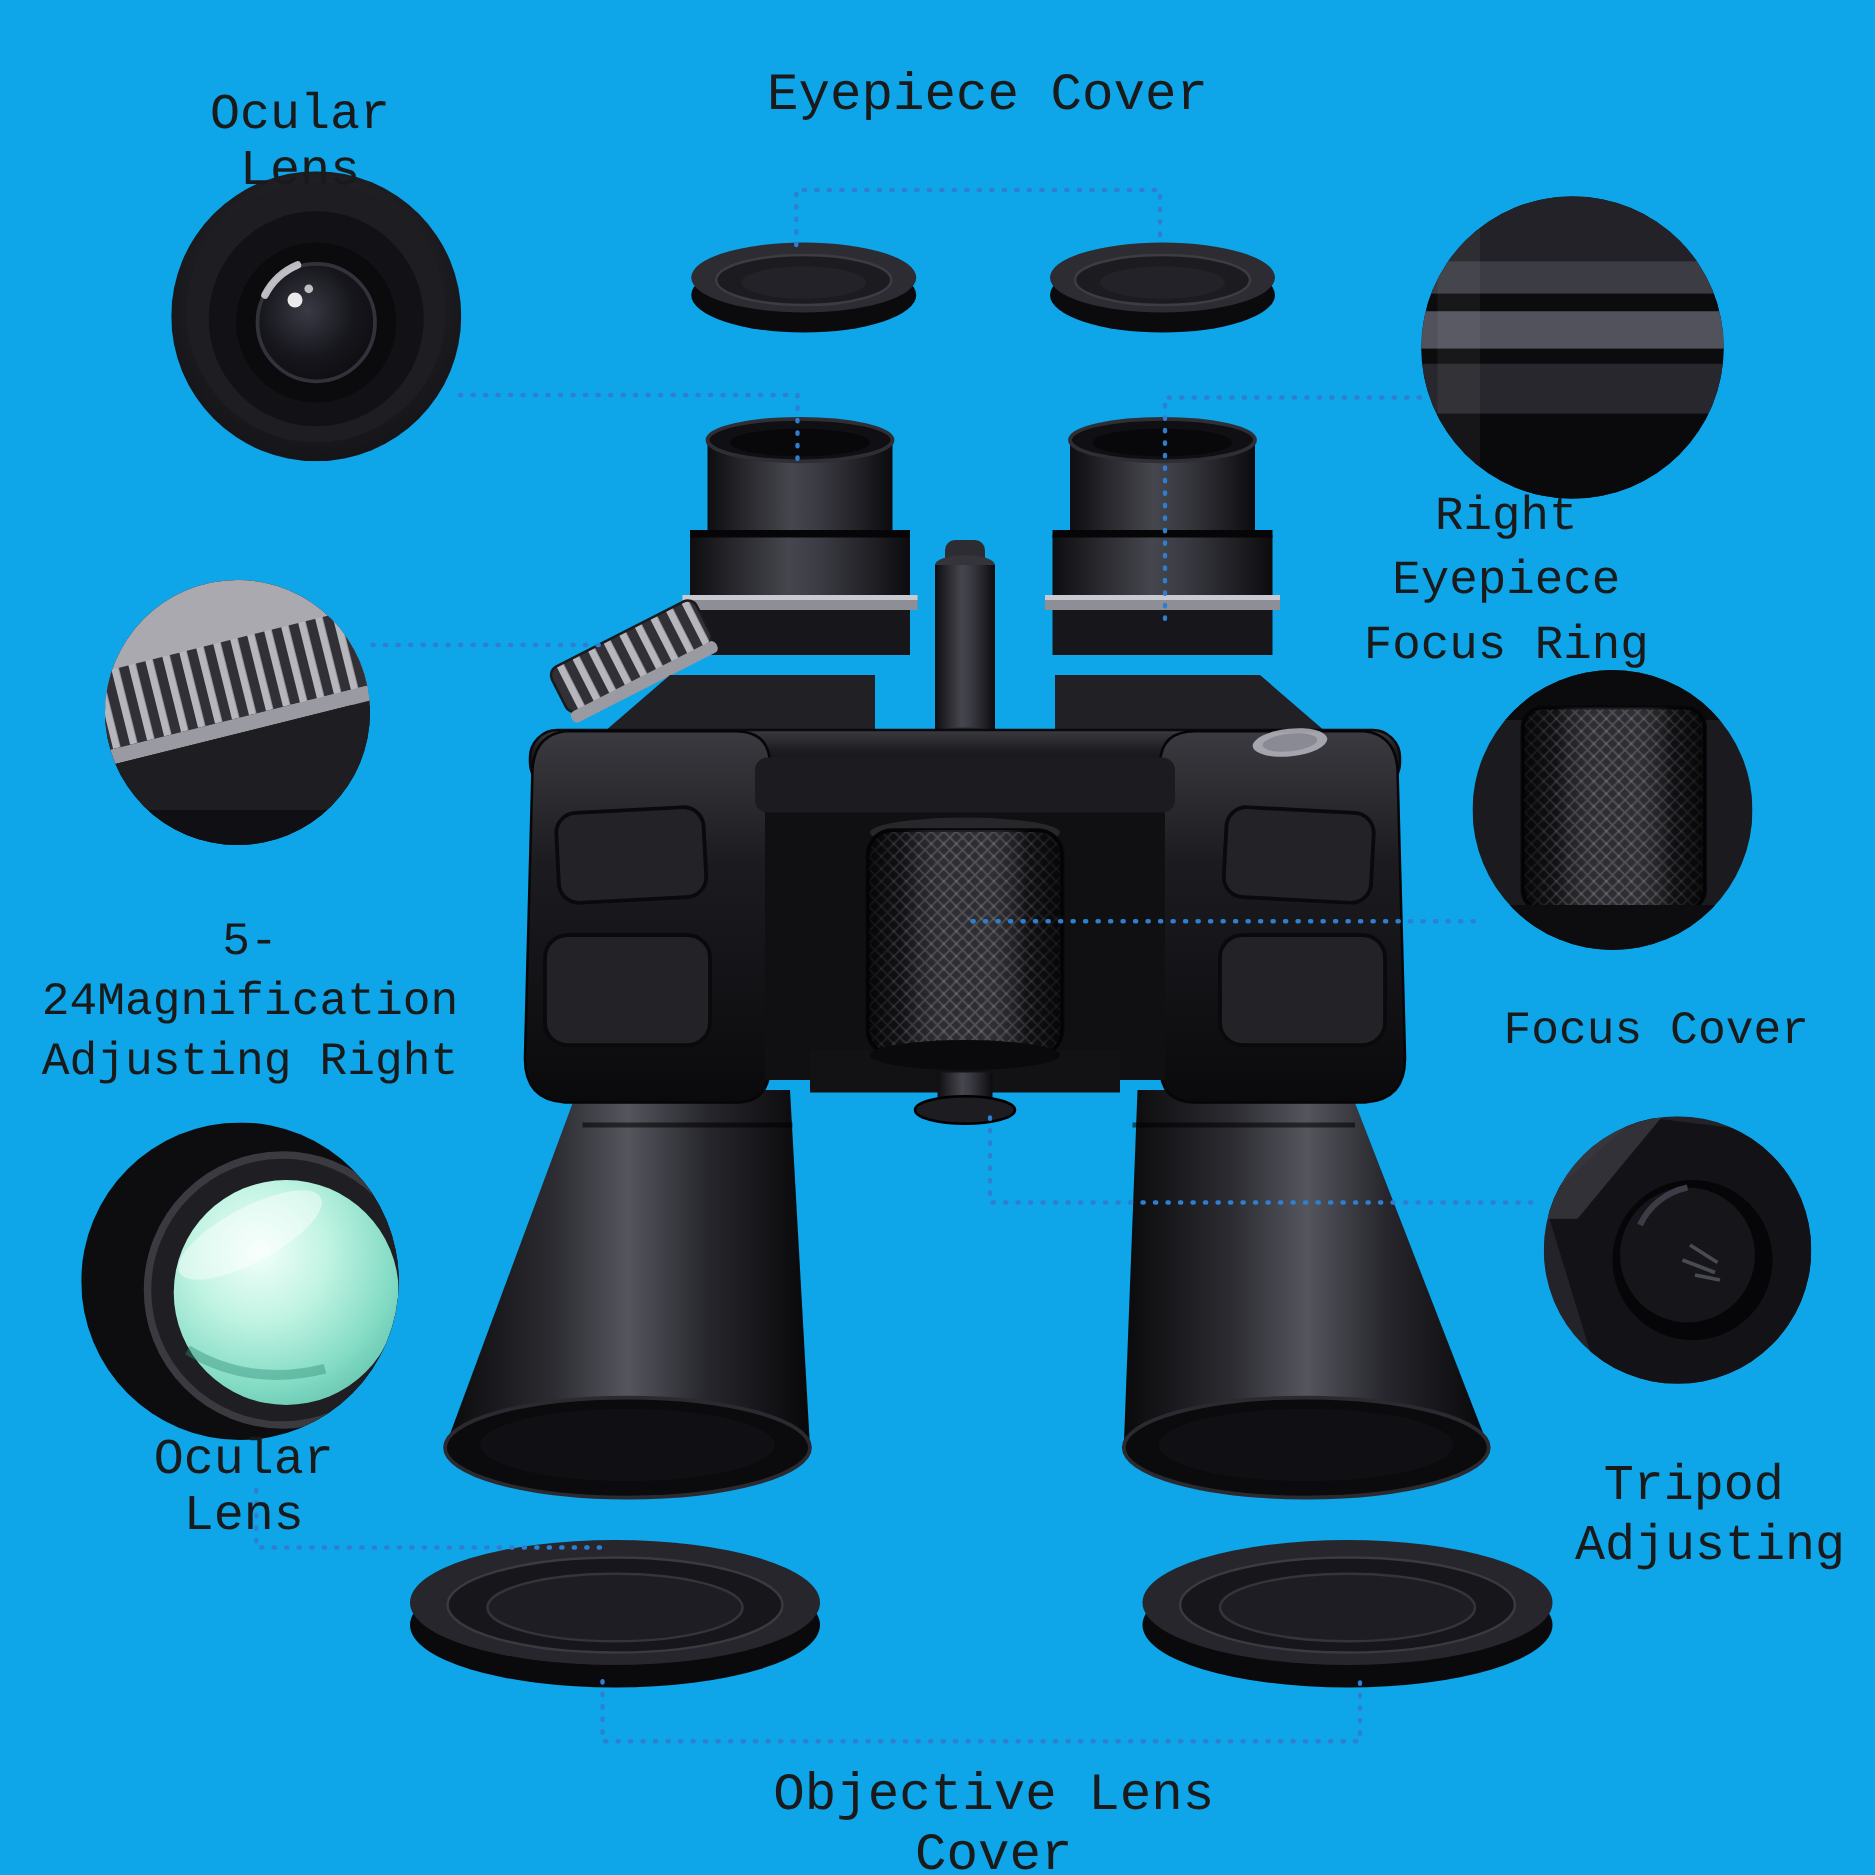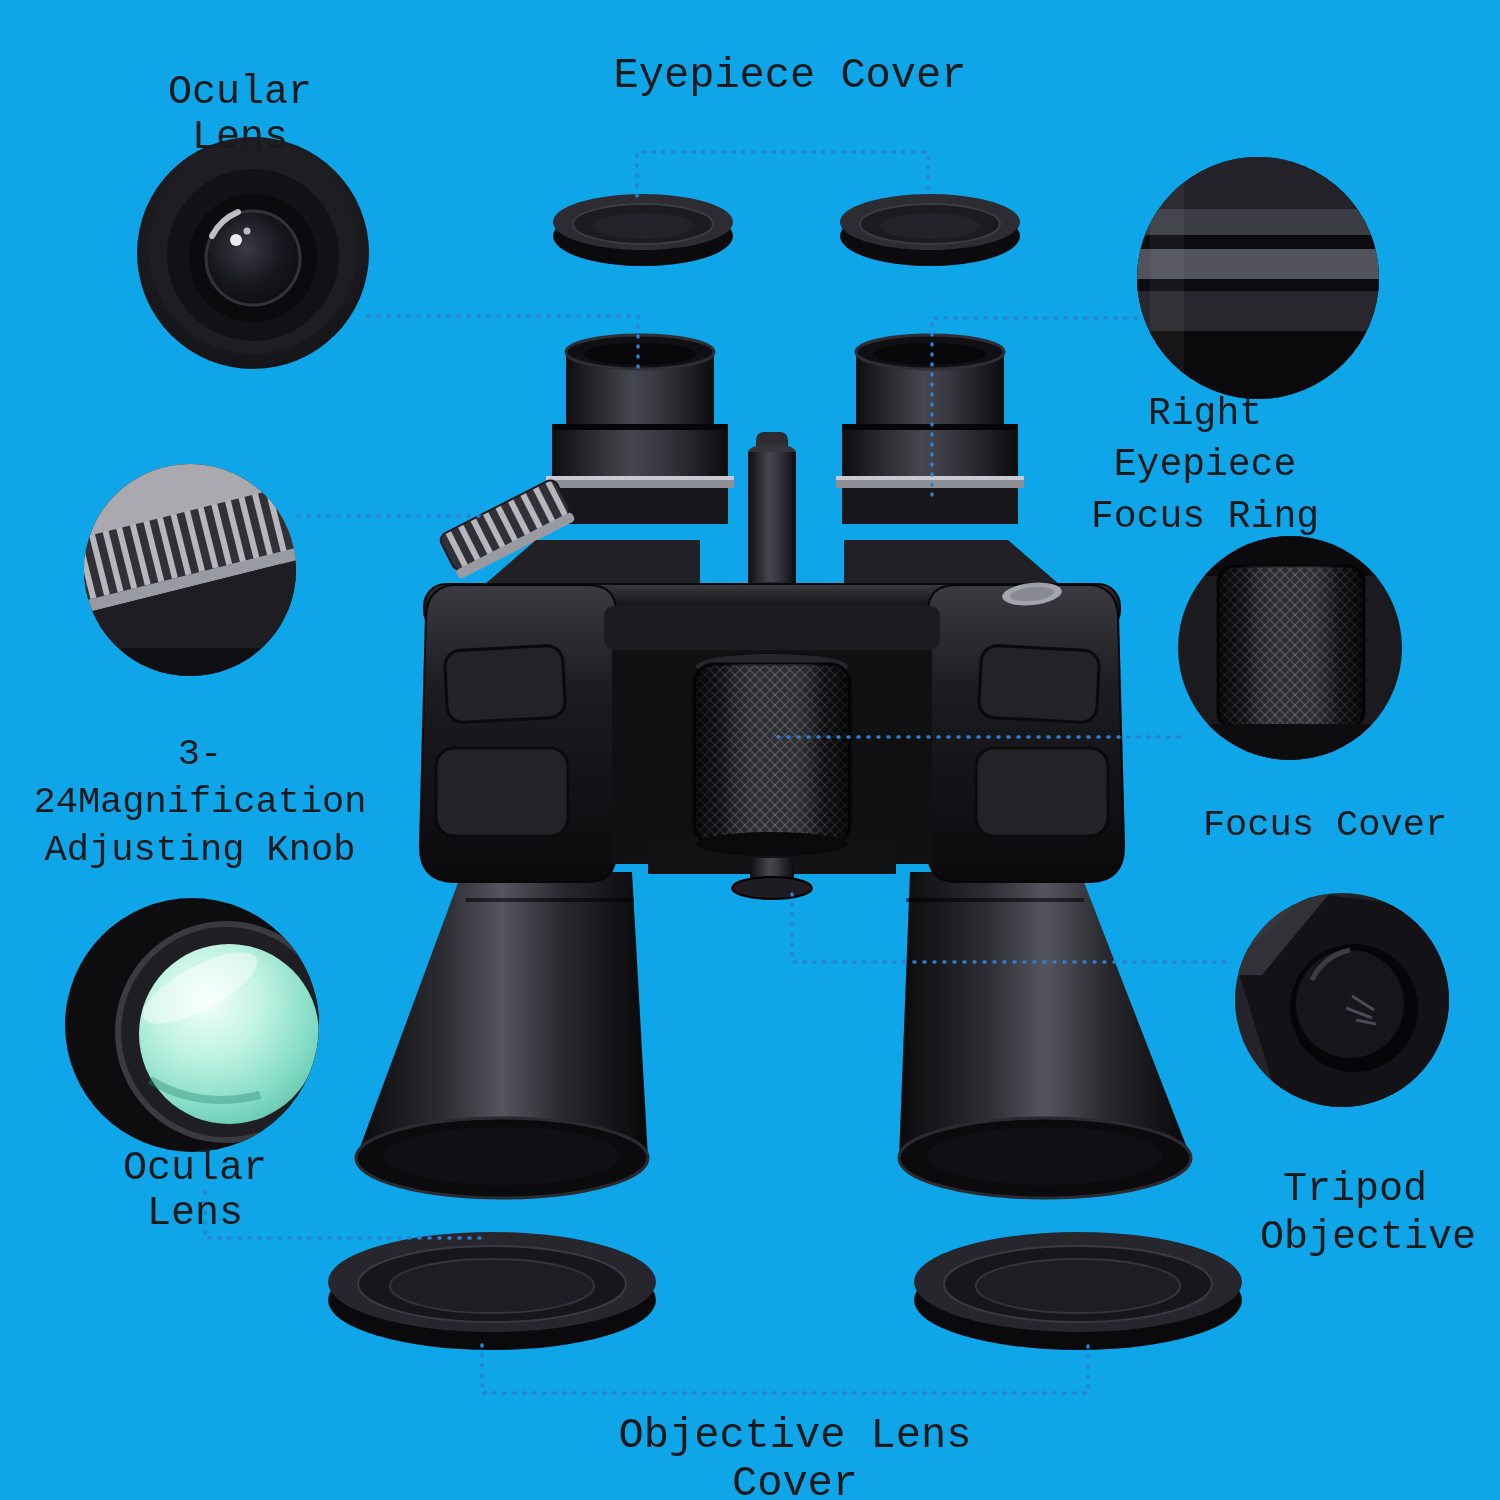--- a/index.html
+++ b/index.html
@@ -302,30 +302,30 @@
 <div class="lbl fs40" style="left:110px;top:70px;width:260px;">Ocular Lens</div>
 
 <div class="lbl fs42" style="left:600px;top:52px;width:380px;">Eyepiece Cover</div>
 
 <div class="lbl fs38" style="left:1050px;top:388px;width:310px;">
   <span class="line">Right Eyepiece</span>
   <span class="line">Focus Ring</span>
 </div>
 
 <div class="lbl fs37" style="left:30px;top:730px;width:340px;">
-  <span class="line">3-24Magnification</span>
-  <span class="line">Adjusting Knob</span>
+  <span class="line">5-24Magnification</span>
+  <span class="line">Adjusting Right</span>
 </div>
 
 <div class="lbl fs37t" style="left:1200px;top:804px;width:250px;">
   <span class="line">Focus Cover</span>
 </div>
 
 <div class="lbl fs40" style="left:70px;top:1146px;width:250px;">Ocular Lens</div>
 
 <div class="lbl fs40t" style="left:1260px;top:1166px;width:190px;">
   <span class="line">Tripod</span>
-  <span class="line">Objective</span>
+  <span class="line">Adjusting</span>
 </div>
 
 <div class="lbl fs42" style="left:545px;top:1412px;width:500px;">Objective Lens Cover</div>
 
 </div>
 
 </body></html>

